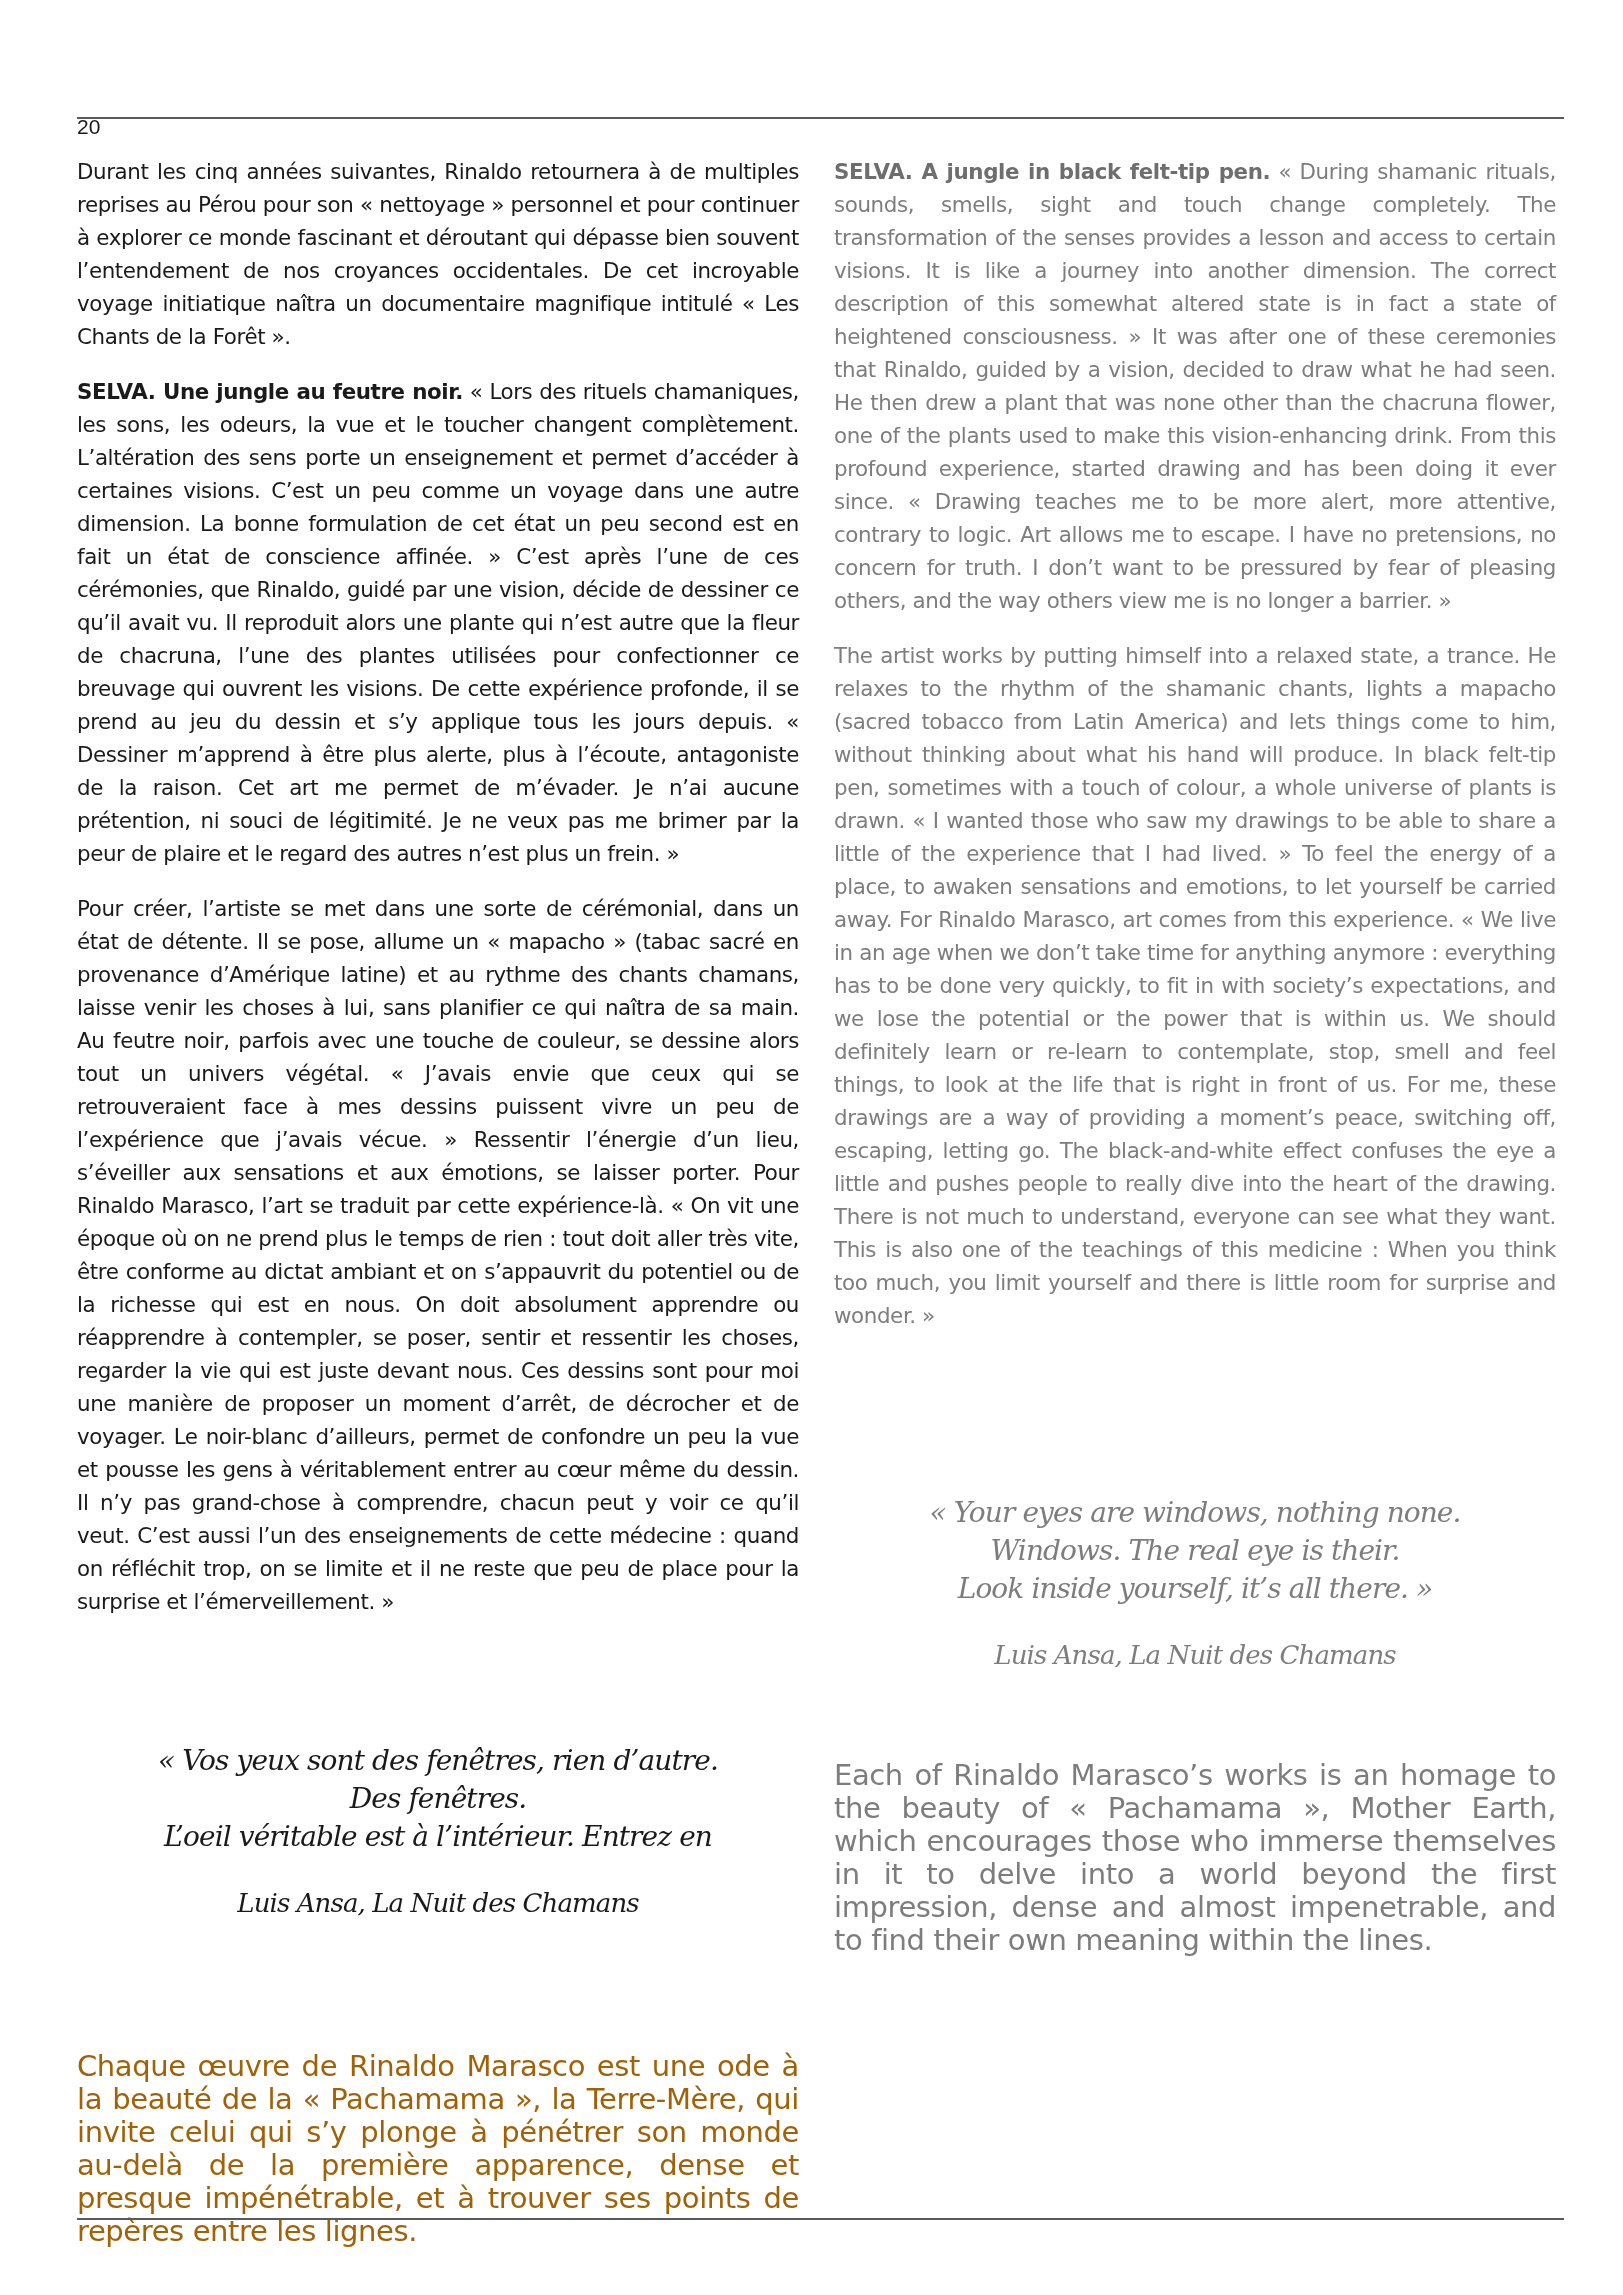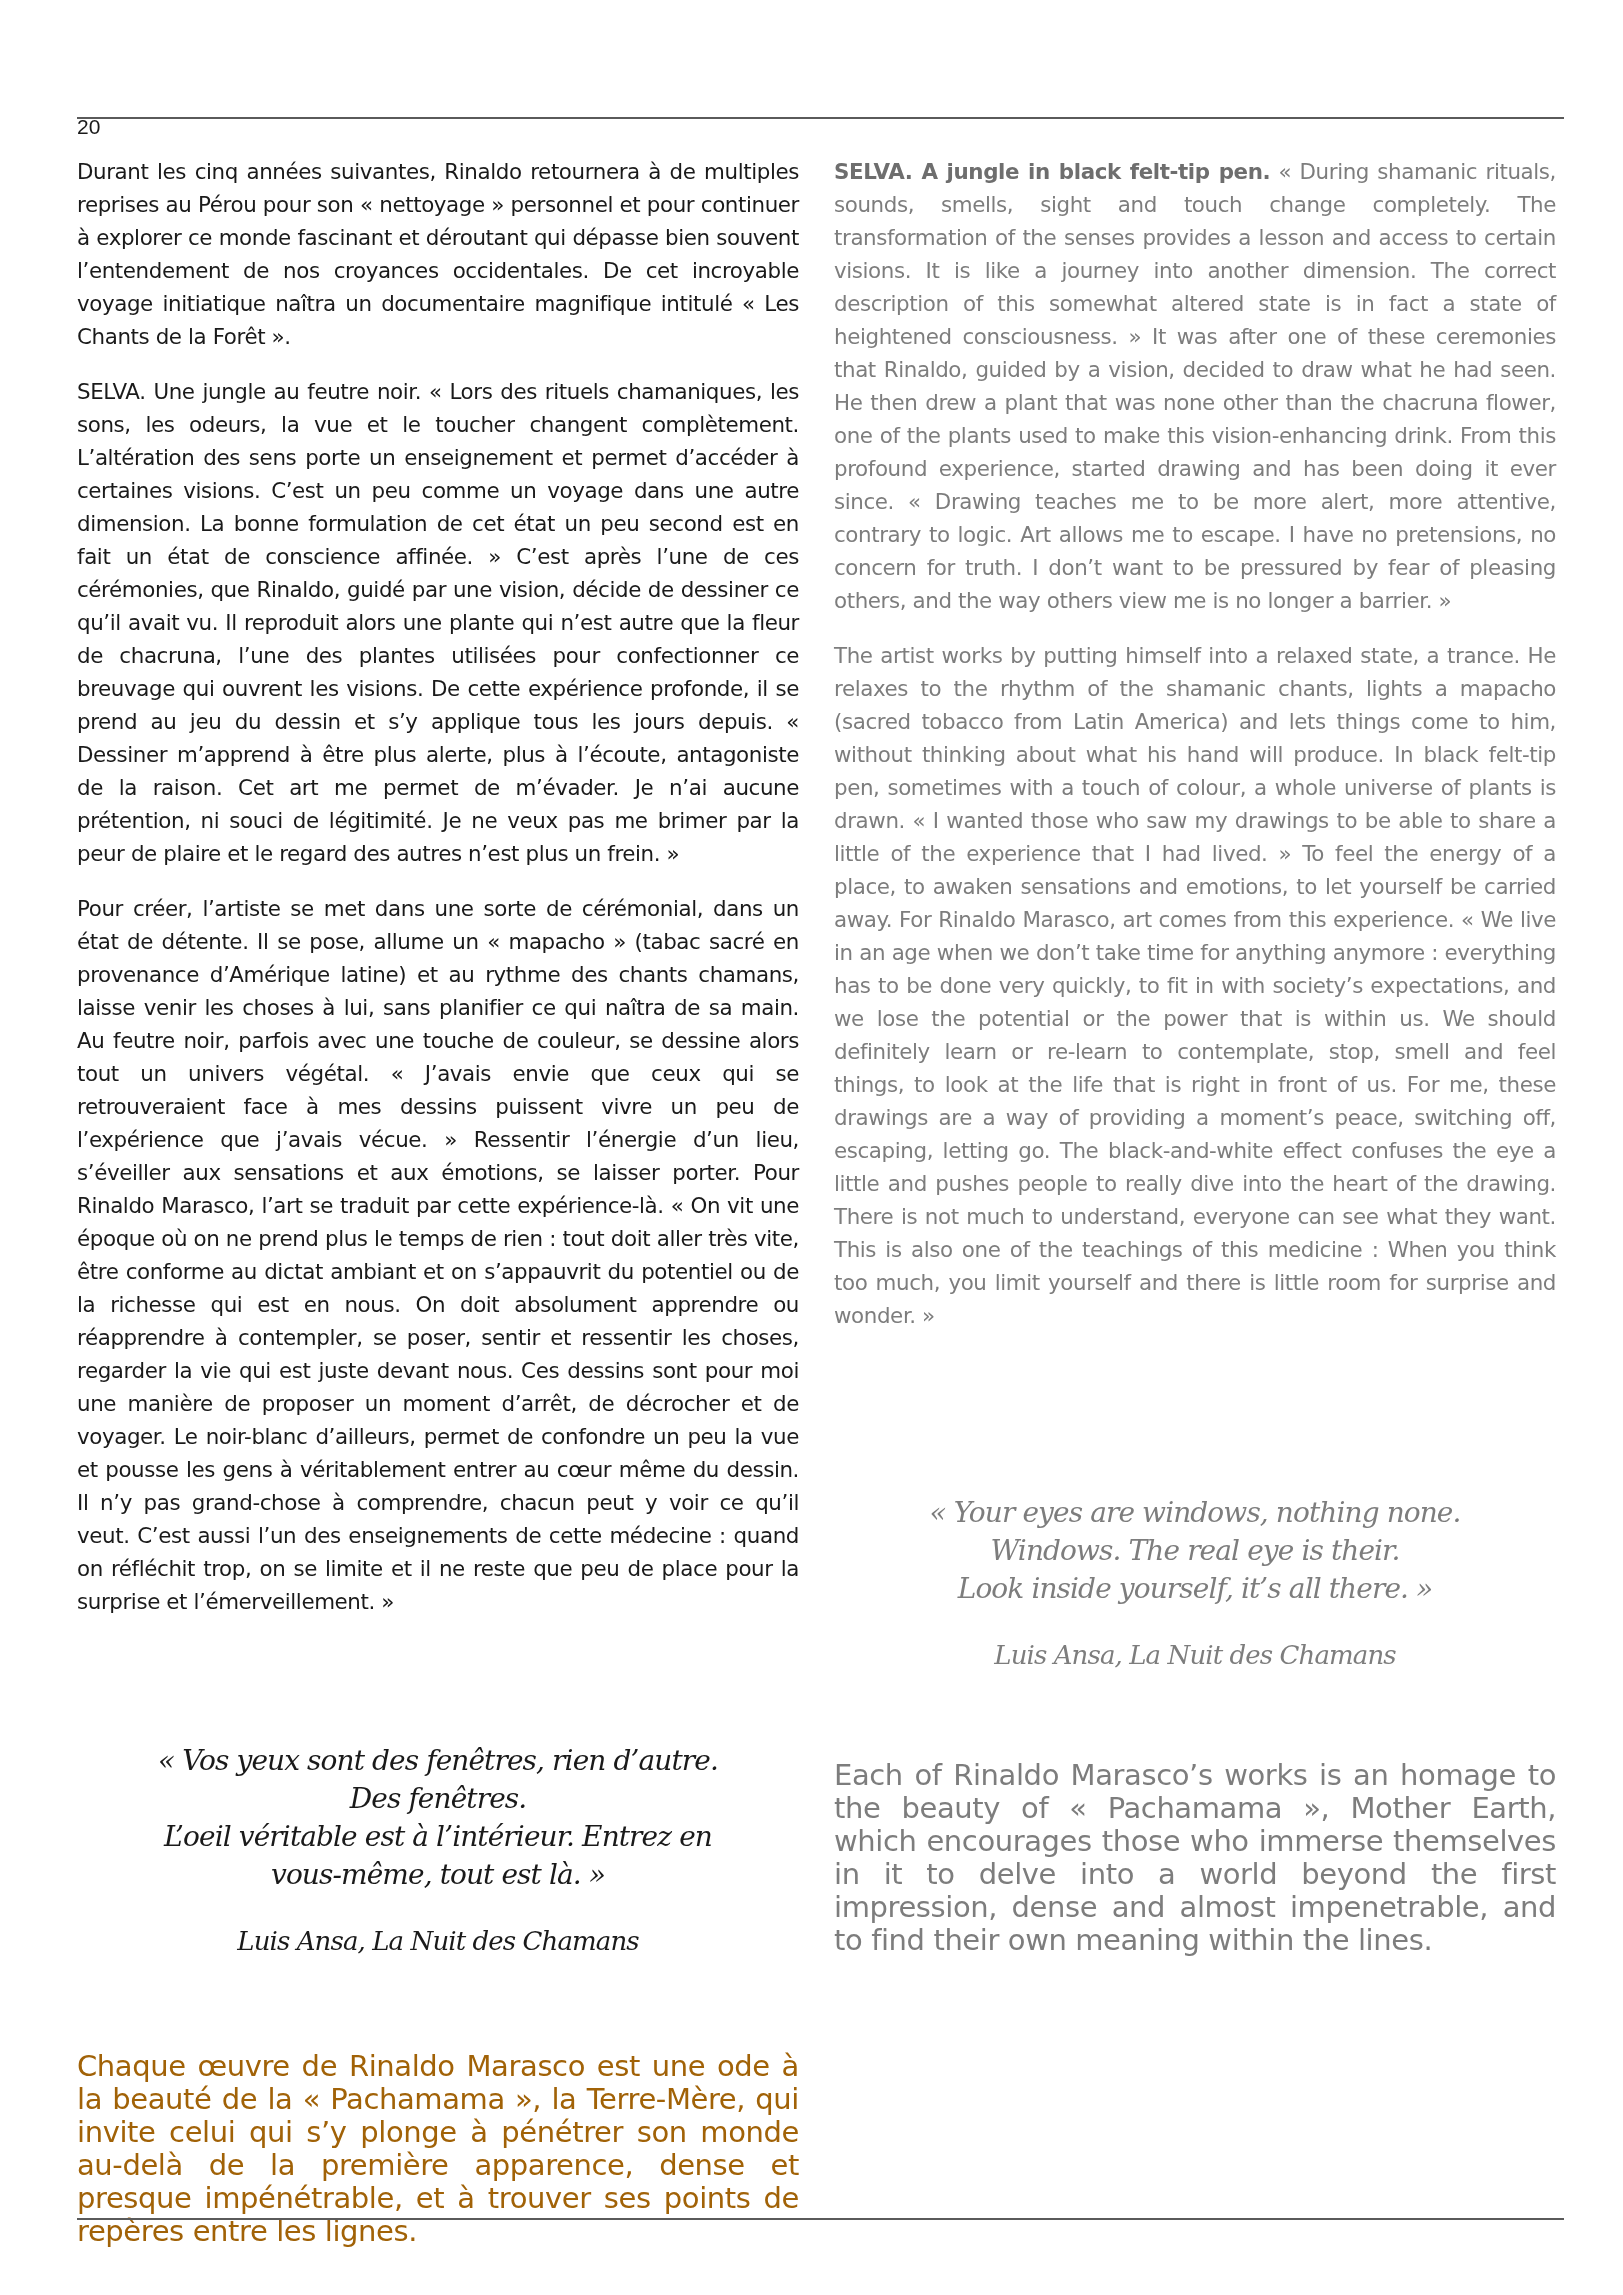--- a/index.html
+++ b/index.html
@@ -14,21 +14,21 @@
   .rule.top { top: 117px; }
   .rule.bottom { top: 2218px; }
   .col {
     position: absolute; width: 722px;
     font-family: "DejaVu Sans", sans-serif; font-size: 21.4px; line-height: 33px;
     letter-spacing: -0.4px;
   }
   .col.left { left: 77px; top: 155px; color: #1a1a1a; }
   .col.right { left: 834px; top: 155px; color: #7d7d7d; }
   .col p { margin: 0 0 22px 0; text-align: justify; }
-  .col .lead { font-weight: normal; }
+  .col .lead { font-weight: bold; }
   .col.right .lead { font-weight: 600; color: #6e6e6e; }
   .quote {
     position: absolute; width: 722px; text-align: center;
     font-family: "DejaVu Serif", serif; font-style: italic;
     font-size: 28px; line-height: 38px; letter-spacing: -0.9px;
   }
   .quote .attrib { display: block; margin-top: 28px; font-size: 26px; }
   .quote.left { left: 77px; top: 1742px; color: #1a1a1a; }
   .quote.right { left: 834px; top: 1494px; color: #7d7d7d; }
   .para-abs { position: absolute; width: 722px; text-align: justify;
@@ -52,21 +52,20 @@
   </p>
   <p>
     <span class="lead"></span><span>Pour créer, l’artiste se met dans une sorte de cérémonial, dans un état de détente. Il se pose, allume un « mapacho » (tabac sacré en provenance d’Amérique latine) et au rythme des chants chamans, laisse venir les choses à lui, sans planifier ce qui naîtra de sa main. Au feutre noir, parfois avec une touche de couleur, se dessine alors tout un univers végétal. « J’avais envie que ceux qui se retrouveraient face à mes dessins puissent vivre un peu de l’expérience que j’avais vécue. » Ressentir l’énergie d’un lieu, s’éveiller aux sensations et aux émotions, se laisser porter. Pour Rinaldo Marasco, l’art se traduit par cette expé­rience-là. « On vit une époque où on ne prend plus le temps de rien : tout doit aller très vite, être conforme au dictat ambiant et on s’appauvrit du potentiel ou de la richesse qui est en nous. On doit absolument apprendre ou réapprendre à contempler, se poser, sentir et ressentir les choses, regarder la vie qui est juste devant nous. Ces dessins sont pour moi une manière de proposer un moment d’arrêt, de décrocher et de voyager. Le noir-blanc d’ailleurs, permet de confondre un peu la vue et pousse les gens à véritablement entrer au cœur même du dessin. Il n’y pas grand-chose à comprendre, chacun peut y voir ce qu’il veut. C’est aussi l’un des enseignements de cette médecine : quand on réfléchit trop, on se limite et il ne reste que peu de place pour la surprise et l’émerveillement. »</span>
   </p>
 </div>
 
 <div class="quote left">
   <span class="qline">« Vos yeux sont des fenêtres, rien d’autre.</span>
   <span class="qline">Des fenêtres.</span>
   <span class="qline">L’oeil véritable est à l’intérieur. Entrez en</span>
-  <span class="qline">vous-même, tout est là. »</span>
   <span class="attrib">Luis Ansa, La Nuit des Chamans</span>
 </div>
 
 <p class="para-abs left">Chaque œuvre de Rinaldo Marasco est une ode à la beauté de la « Pachamama », la Terre-Mère, qui invite celui qui s’y plonge à pénétrer son monde au-delà de la première apparence, dense et presque impénétrable, et à trouver ses points de repères entre les lignes.</p>
 
 <div class="col right">
   <p>
     <span class="lead">SELVA. A jungle in black felt-tip pen.</span><span> « During shamanic rituals, sounds, smells, sight and touch change completely. The transformation of the senses provides a lesson and access to certain visions. It is like a journey into another dimension. The correct description of this somewhat altered state is in fact a state of heightened consciousness. » It was after one of these ceremonies that Rinaldo, guided by a vision, decided to draw what he had seen. He then drew a plant that was none other than the chacruna flower, one of the plants used to make this vision-enhancing drink. From this profound experience, started drawing and has been doing it ever since. « Drawing teaches me to be more alert, more attentive, contrary to logic. Art allows me to escape. I have no pretensions, no concern for truth. I don’t want to be pressured by fear of pleasing others, and the way others view me is no longer a barrier. »</span>
   </p>
   <p>

